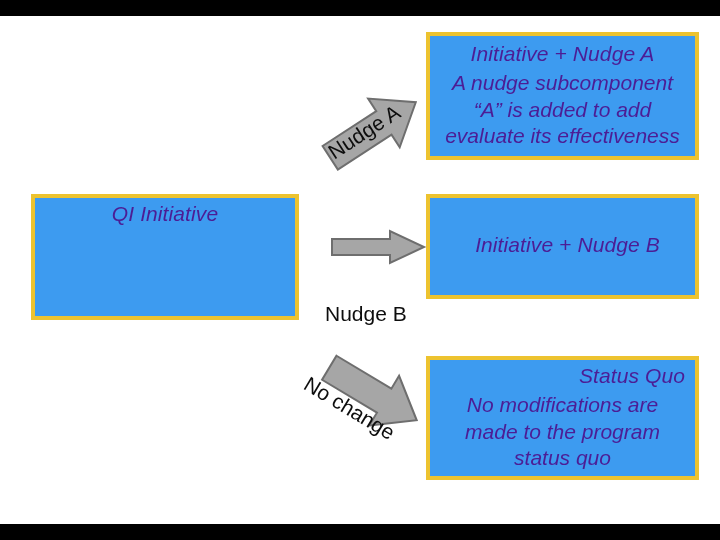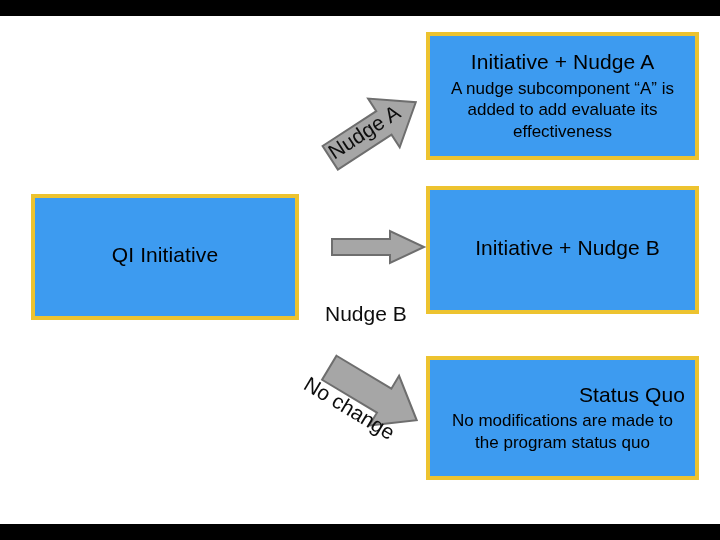--- a/index.html
+++ b/index.html
@@ -36,40 +36,41 @@
   .node {
     position: absolute;
     box-sizing: border-box;
     background: #3d9bf0;
     border: 4px solid #edc32f;
     display: flex;
     flex-direction: column;
     align-items: center;
     justify-content: center;
     text-align: center;
-    color: #000000;
+    color: #4c1d95;
     padding: 4px 10px;
+    font-style: italic;
   }
   .node-title {
     font-size: 21px;
     line-height: 1.18;
     font-weight: 400;
     letter-spacing: 0.1px;
     margin-bottom: 3px;
     white-space: nowrap;
   }
   .node-body {
-    font-size: 17px;
+    font-size: 21px;
     line-height: 1.27;
     font-weight: 400;
   }
 
-  #node-qi        { left: 31px;  top: 178px; width: 268px; height: 126px; }
+  #node-qi        { left: 31px;  top: 178px; width: 268px; height: 126px; justify-content: space-between; }
   #node-nudge-a   { left: 426px; top: 16px;  width: 273px; height: 128px; }
-  #node-nudge-b   { left: 426px; top: 170px; width: 273px; height: 128px; padding-left: 20px; }
+  #node-nudge-b   { left: 426px; top: 178px; width: 273px; height: 105px; padding-left: 20px; }
   #node-status-quo{ left: 426px; top: 340px; width: 273px; height: 124px; align-items: flex-end; }
 
   
   .arrow-wrap {
     position: absolute;
   }
   .arrow-wrap svg { display: block; overflow: visible; }
 
   #arrow-a-wrap { left: 318px; top: 68px;  width: 110px; height: 92px; }
   #arrow-b-wrap { left: 330px; top: 213px; width: 96px;  height: 36px; }

